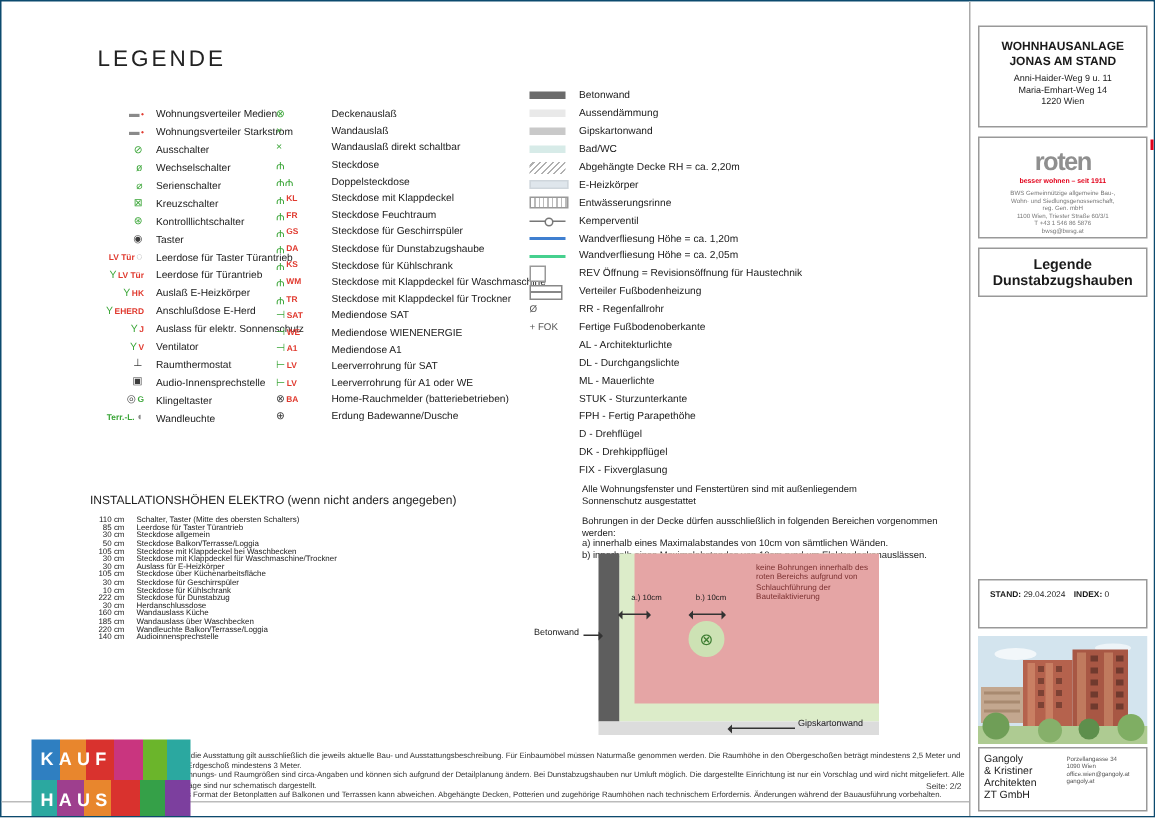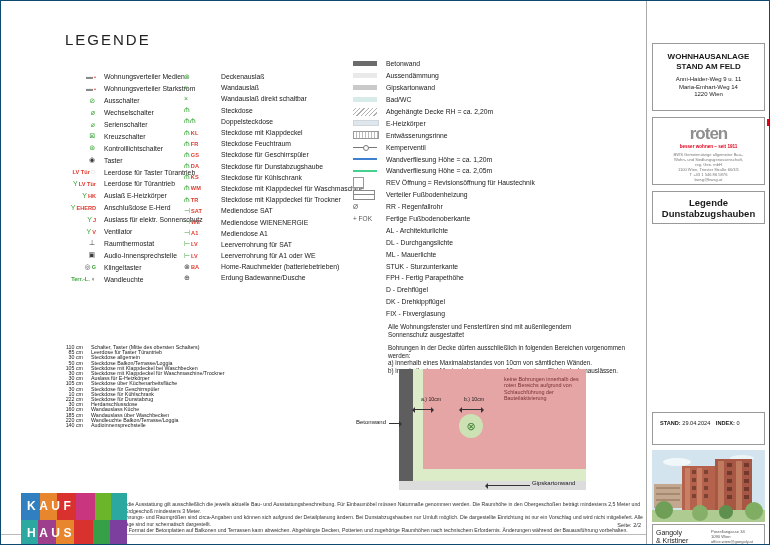--- a/index.html
+++ b/index.html
@@ -93,21 +93,21 @@
   
   #kdh{left:20px;top:492px;width:106px;height:53px;display:flex;flex-direction:column;}
   .kdh-row{flex:1;display:flex;align-items:center;padding-left:6px;
            font-weight:bold;font-size:12px;letter-spacing:3.5px;color:#fff;}
   #kdh-row1{background:linear-gradient(90deg,#2f7fc1 0 18%,#e8862d 18% 34%,#d9322e 34% 52%,#c9357f 52% 70%,#6bb52b 70% 85%,#2ba8a0 85% 100%);}
   #kdh-row2{background:linear-gradient(90deg,#d9322e 0 15%,#7c3f9e 15% 32%,#e8862d 32% 48%,#35a048 48% 66%,#2f7fc1 66% 84%,#c9357f 84% 100%);color:#ffd23c;}
   #kdh-row3{background:linear-gradient(90deg,#2ba8a0 0 16%,#9e3f8e 16% 33%,#e8862d 33% 50%,#d9322e 50% 68%,#35a048 68% 84%,#7c3f9e 84% 100%);}
 
   
   #titleblock{left:645px;top:0;width:125px;height:545px;border-left:1px solid #aaa;background:#fff;}
-  .tb-box{position:absolute;left:5px;width:113px;border:1px solid #999;background:#fff;box-sizing:border-box;margin-top:26px;}
+  .tb-box{position:absolute;left:5px;width:113px;border:1px solid #999;background:#fff;box-sizing:border-box;}
   #tb-project{top:16px;height:68px;text-align:center;}
   .tb-name{font-weight:bold;font-size:8px;line-height:9.5px;margin-top:8px;}
   .tb-addr{font-size:6px;line-height:7.5px;margin-top:5px;}
   #tb-bwsg{top:90px;height:68px;text-align:center;}
   #bwsg-logo{margin-top:6px;font-size:17px;font-weight:bold;color:#8f8f8f;letter-spacing:-1px;position:relative;display:inline-block;}
   .bwsg-sq{position:absolute;background:#e2001a;}
   #bwsg-sq1{width:7px;height:7px;right:-10px;top:1px;}
   #bwsg-tagline{font-size:4.6px;font-weight:bold;color:#e2001a;margin-top:0px;}
   #bwsg-lines{font-size:4.1px;line-height:5px;color:#777;margin-top:3px;}
   #tb-doctitle{top:164px;height:33px;text-align:center;font-weight:bold;font-size:9.5px;line-height:11px;padding-top:5px;}
@@ -490,20 +490,21 @@
   <div>Alle Wohnungsfenster und Fenstertüren sind mit außenliegendem</div>
       <div>Sonnenschutz ausgestattet</div>
     </div>
   <div class="abs" id="mat-note2">
 
   <div>Bohrungen in der Decke dürfen ausschließlich in folgenden Bereichen vorgenommen werden:</div>
       <div>a) innerhalb eines Maximalabstandes von 10cm von sämtlichen Wänden.</div>
       <div>b) innerhalb eines Maximalabstandes von 10cm rund um Elektrodeckenauslässen.</div>
     </div>
 
+  <div class="abs" id="install-title">INSTALLATIONSHÖHEN ELEKTRO (wenn nicht anders angegeben)</div>
   <div class="abs" id="install-rows">
 
       <div class="irow">
         <span class="ih">110 cm</span>
         <span class="il">Schalter, Taster (Mitte des obersten Schalters)</span>
       </div>
 
       <div class="irow">
         <span class="ih">85 cm</span>
         <span class="il">Leerdose für Taster Türantrieb</span>
@@ -609,21 +610,21 @@
   <div class="abs" id="kdh">
     <div class="kdh-row" id="kdh-row1">KAUF</div>
     <div class="kdh-row" id="kdh-row3">HAUS</div>
   </div>
 
   <div class="abs" id="titleblock">
 
     <div class="tb-box" id="tb-project">
       <div class="tb-name">
         <div>WOHNHAUSANLAGE</div>
-        <div>STAND AM FELD</div>
+        <div>JONAS AM STAND</div>
       </div>
       <div class="tb-addr">
 
       <div>Anni-Haider-Weg 9 u. 11</div>
           <div>Maria-Emhart-Weg 14</div>
           <div>1220 Wien</div>
         </div>
     </div>
 
     <div class="tb-box" id="tb-bwsg">

